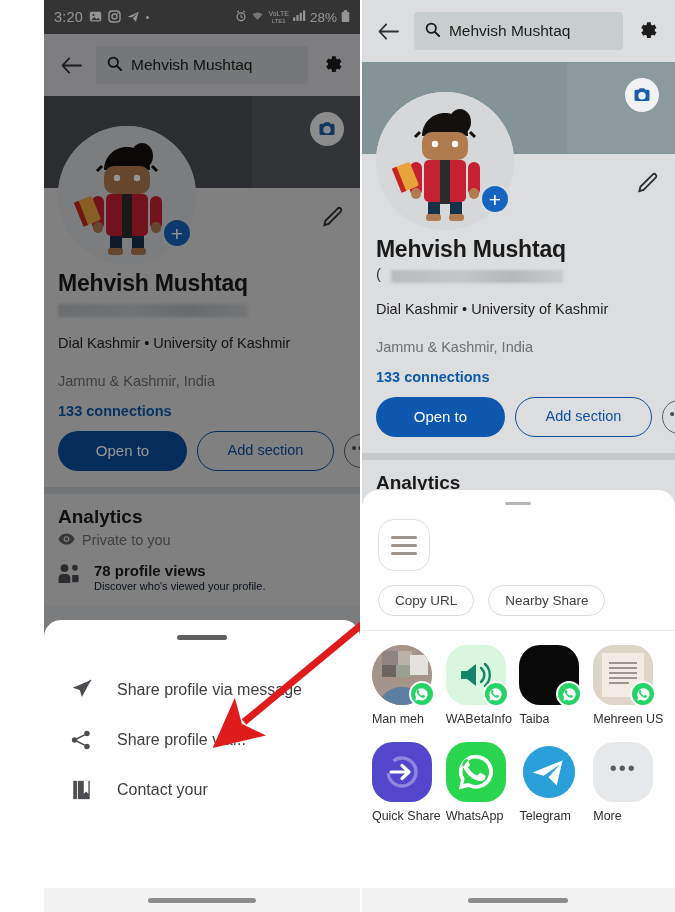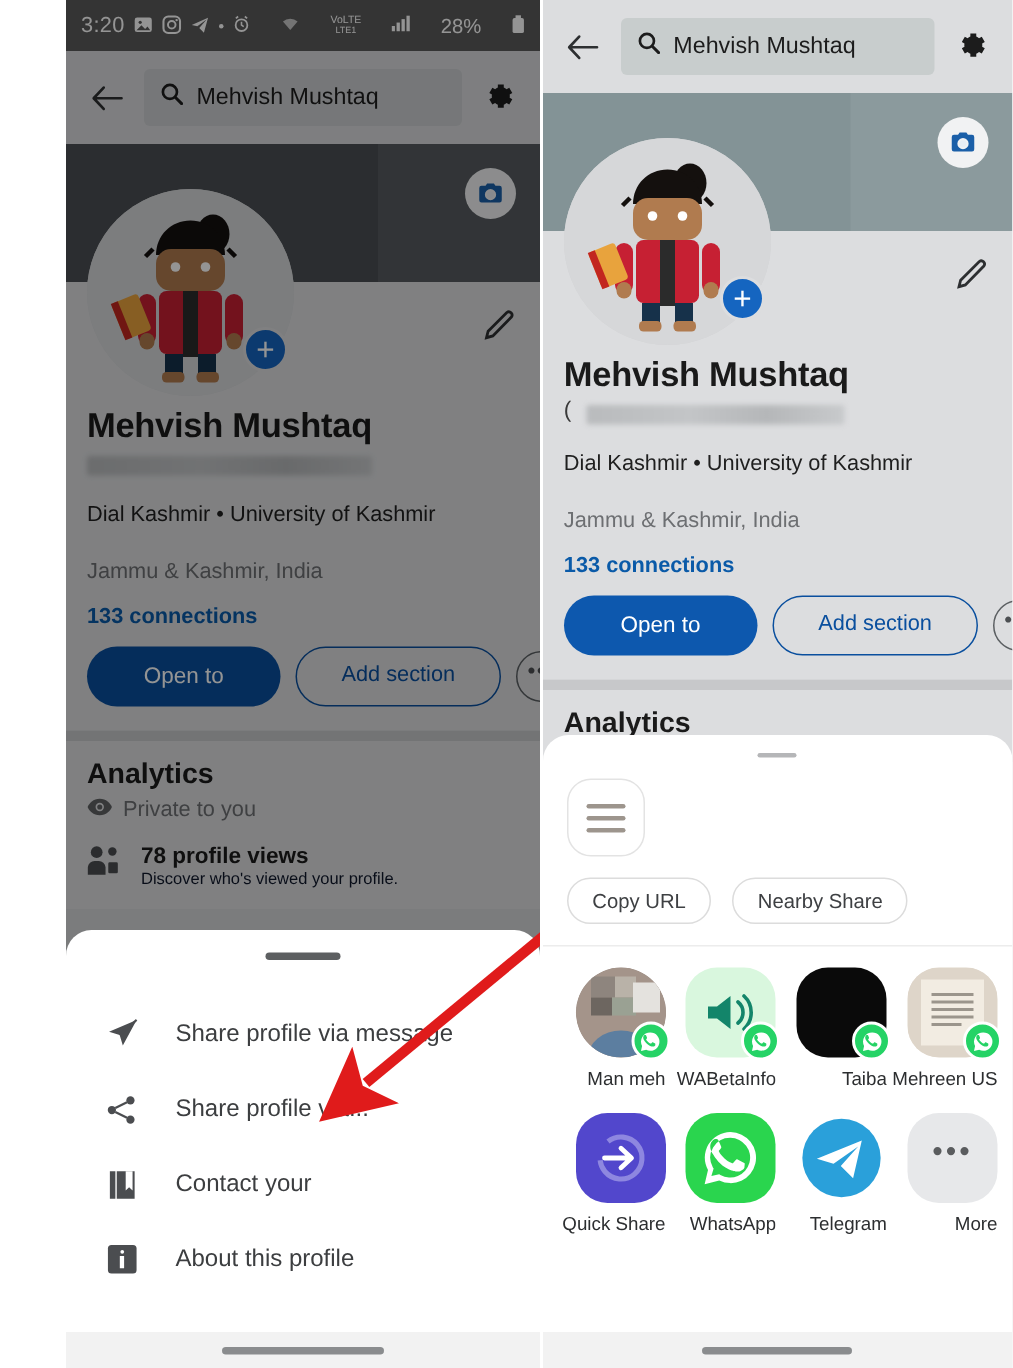--- a/index.html
+++ b/index.html
@@ -18,21 +18,21 @@
   
   .dim{ position:absolute; inset:0; background:rgba(0,0,0,0.42); z-index:40; pointer-events:none; }
 
   
   .statusbar{
     height:34px; background:#5b5b5b; display:flex; align-items:center;
     padding:0 10px; color:#ffffff; font-size:14px; position:relative; z-index:5;
   }
   .sb-left{ display:flex; align-items:center; gap:6px; }
   .sb-time{ font-size:14.5px; letter-spacing:.2px; }
-  .sb-right{ margin-left:auto; display:flex; align-items:flex-start; gap:20px; font-size:13px; }
+  .sb-right{ margin-left:auto; display:flex; align-items:flex-start; gap:4px; font-size:13px; }
   .sb-ic{ display:inline-block; line-height:1; }
   .sb-dot{ width:3px; height:3px; border-radius:50%; background:#fff; display:inline-block; }
 
   
   .header{
     height:62px; background:#dcdddf; display:flex; align-items:center;
     padding:0 12px; gap:10px; position:relative; z-index:5;
   }
   .panel.left .header{ background:#d9dadc; }
   .hdr-back{ width:30px; height:30px; display:flex; align-items:center; justify-content:center; flex:0 0 auto; }
@@ -141,21 +141,21 @@
   .url-thumb i{ display:block; width:26px; height:3px; background:#9d958d; border-radius:2px; }
   .url-text{ font-size:15.5px; color:#222427; line-height:1.32; }
   .chips{ display:flex; gap:14px; margin-top:14px; }
   .chip{
     height:31px; padding:0 16px; border-radius:16px; border:1.2px solid #dcdcdc;
     display:flex; align-items:center; font-size:13.5px; color:#3e4043;
   }
   .share-sep{ height:1px; background:#ececec; margin:14px 0 0; }
 
   .app-row{ display:flex; padding:14px 10px 6px; gap:2px; }
-  .app-cell{ flex:1 1 0; display:flex; flex-direction:column; align-items:flex-end; gap:7px; min-width:0; }
+  .app-cell{ flex:1 1 0; display:flex; flex-direction:column; align-items:flex-start; gap:7px; min-width:0; }
   .app-ico{ position:relative; width:60px; height:60px; }
   .sq{ width:60px; height:60px; border-radius:21px; overflow:hidden; display:flex; align-items:center; justify-content:center; }
   .wa-badge{
     position:absolute; right:-3px; bottom:-2px; width:26px; height:26px; border-radius:50%;
     background:#25d366; border:2px solid #ffffff; display:flex; align-items:center; justify-content:center;
   }
   .app-label{ font-size:12.5px; color:#2c2e30; white-space:nowrap; overflow:hidden; text-overflow:clip; }
   .row2{ padding-top:10px; }
   .more-sq{ background:#e7e8ea; color:#5a5c5e; font-size:20px; letter-spacing:2px; padding-bottom:7px; }
 
@@ -372,30 +372,20 @@
             <svg width="21" height="22" viewBox="0 0 22 24">
                 <rect x="2" y="2" width="4" height="20" fill="#4b4d50"></rect>
                 <rect x="7" y="2" width="13" height="20" fill="#4b4d50"></rect>
                 <path d="M20 2v20l-3-3-3 3V2z" fill="#dcdddf" opacity="0"></path>
                 <path d="M13.5 2v14l2.5-2.4L18.5 16V2z" fill="#fff"></path>
               </svg>
           </span>
           <span class="mi-label">Contact your</span>
         </div>
 
-        <div class="menu-item">
-          <span class="mi-icon">
-            <svg width="21" height="21" viewBox="0 0 22 22">
-                <rect x="1" y="1" width="20" height="20" rx="2.5" fill="#4b4d50"></rect>
-                <path d="M11 6.3h0M10 9.5h1.6v7H10z" stroke="#fff" stroke-width="1.4" fill="#fff"></path>
-                <circle cx="11" cy="5.8" r="1.3" fill="#fff"></circle>
-              </svg>
-          </span>
-          <span class="mi-label">About this profile</span>
-        </div>
 
       </div>
     </div>
 
     <div class="navbar">
       <div class="navpill"></div>
     </div>
 
     <svg class="arrow" width="338" height="912">
       <defs>

